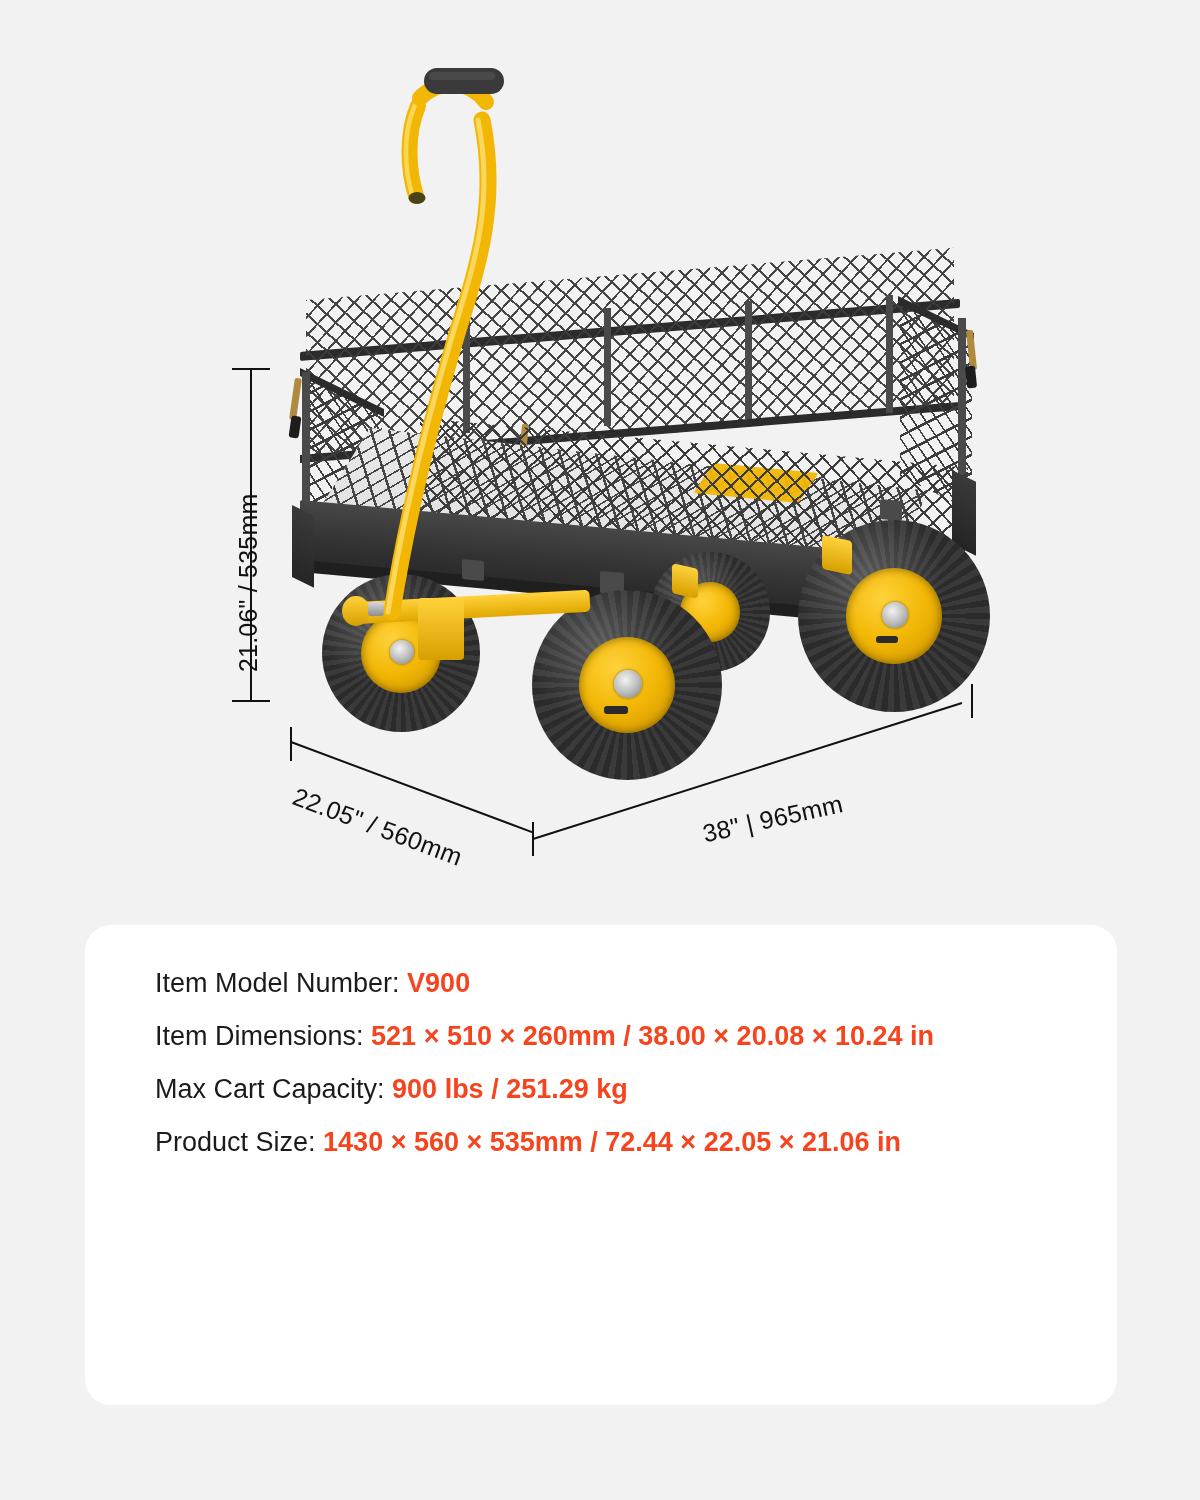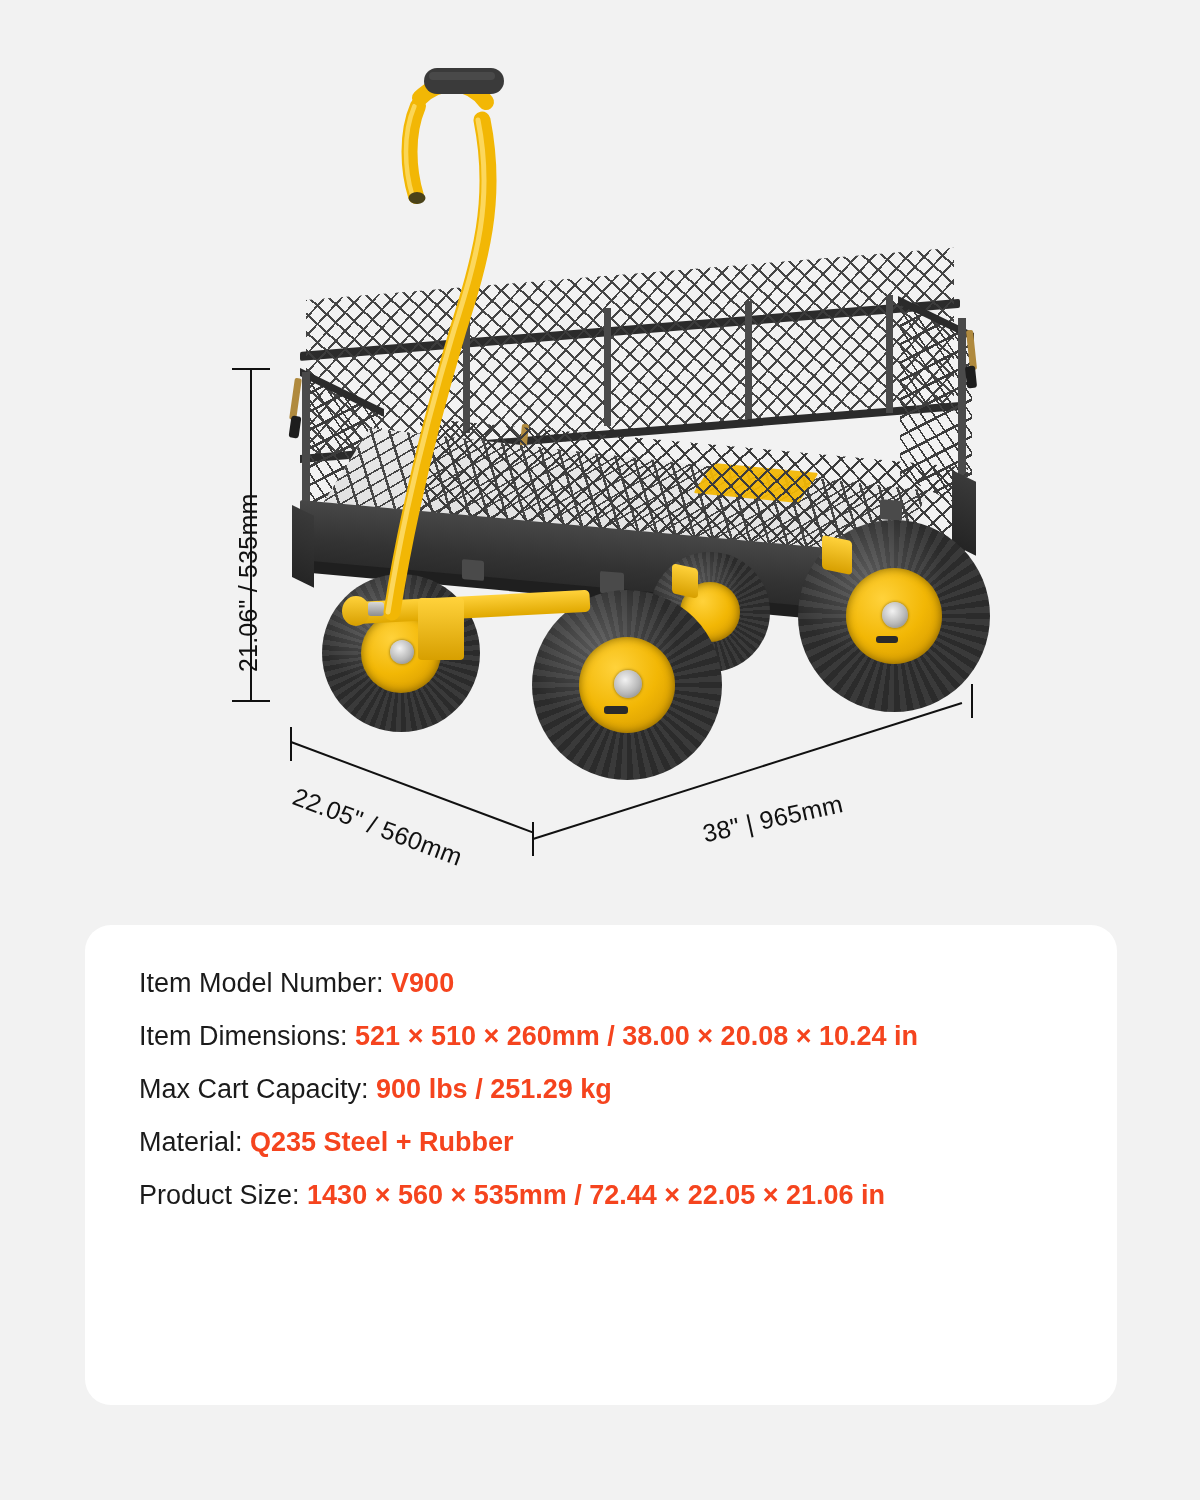--- a/index.html
+++ b/index.html
@@ -71,21 +71,21 @@
   .latch{ position:absolute; background:#b08a3e; border-radius:2px; }
   .latch-tip{ position:absolute; background:#1d1d1d; border-radius:3px; }
   .yellowpart{ position:absolute; background:#f2b705; }
 
   
   #spec-card{
     position:absolute; left:85px; top:925px;
     width:1032px; height:480px;
     background:#ffffff; border-radius:26px;
   }
-  #spec-list{ position:absolute; left:54px; top:32px; }
+  #spec-list{ position:absolute; left:70px; top:32px; }
   .spec-row{
     font-size:27px; line-height:53px; color:#1b1b1b;
     white-space:nowrap; letter-spacing:0px;
   }
   .spec-label{ font-weight:400; color:#1b1b1b; }
   .spec-value{ font-weight:700; color:#f5441e; }
 </style>
 </head>
 <body>
 
@@ -216,18 +216,17 @@
     <div class="tick-v" style="left:971px;top:684px;"></div>
     <div class="dimlabel" id="lbl-width" style="left:700px;top:820px;">38" | 965mm</div>
 
   </div>
 
   <div id="spec-card">
     <div id="spec-list">
         <div class="spec-row"><span class="spec-label">Item Model Number: </span><span class="spec-value">V900</span></div>
         <div class="spec-row"><span class="spec-label">Item Dimensions: </span><span class="spec-value">521 × 510 × 260mm / 38.00 × 20.08 × 10.24 in</span></div>
         <div class="spec-row"><span class="spec-label">Max Cart Capacity: </span><span class="spec-value">900 lbs / 251.29 kg</span></div>
-        <div class="spec-row"><span class="spec-label">Material: </span><span class="spec-value">Q235 Steel + Rubber</span></div>
         <div class="spec-row"><span class="spec-label">Product Size: </span><span class="spec-value">1430 × 560 × 535mm / 72.44 × 22.05 × 21.06 in</span></div>
       </div>
   </div>
 
 </div>
 
 </body></html>

